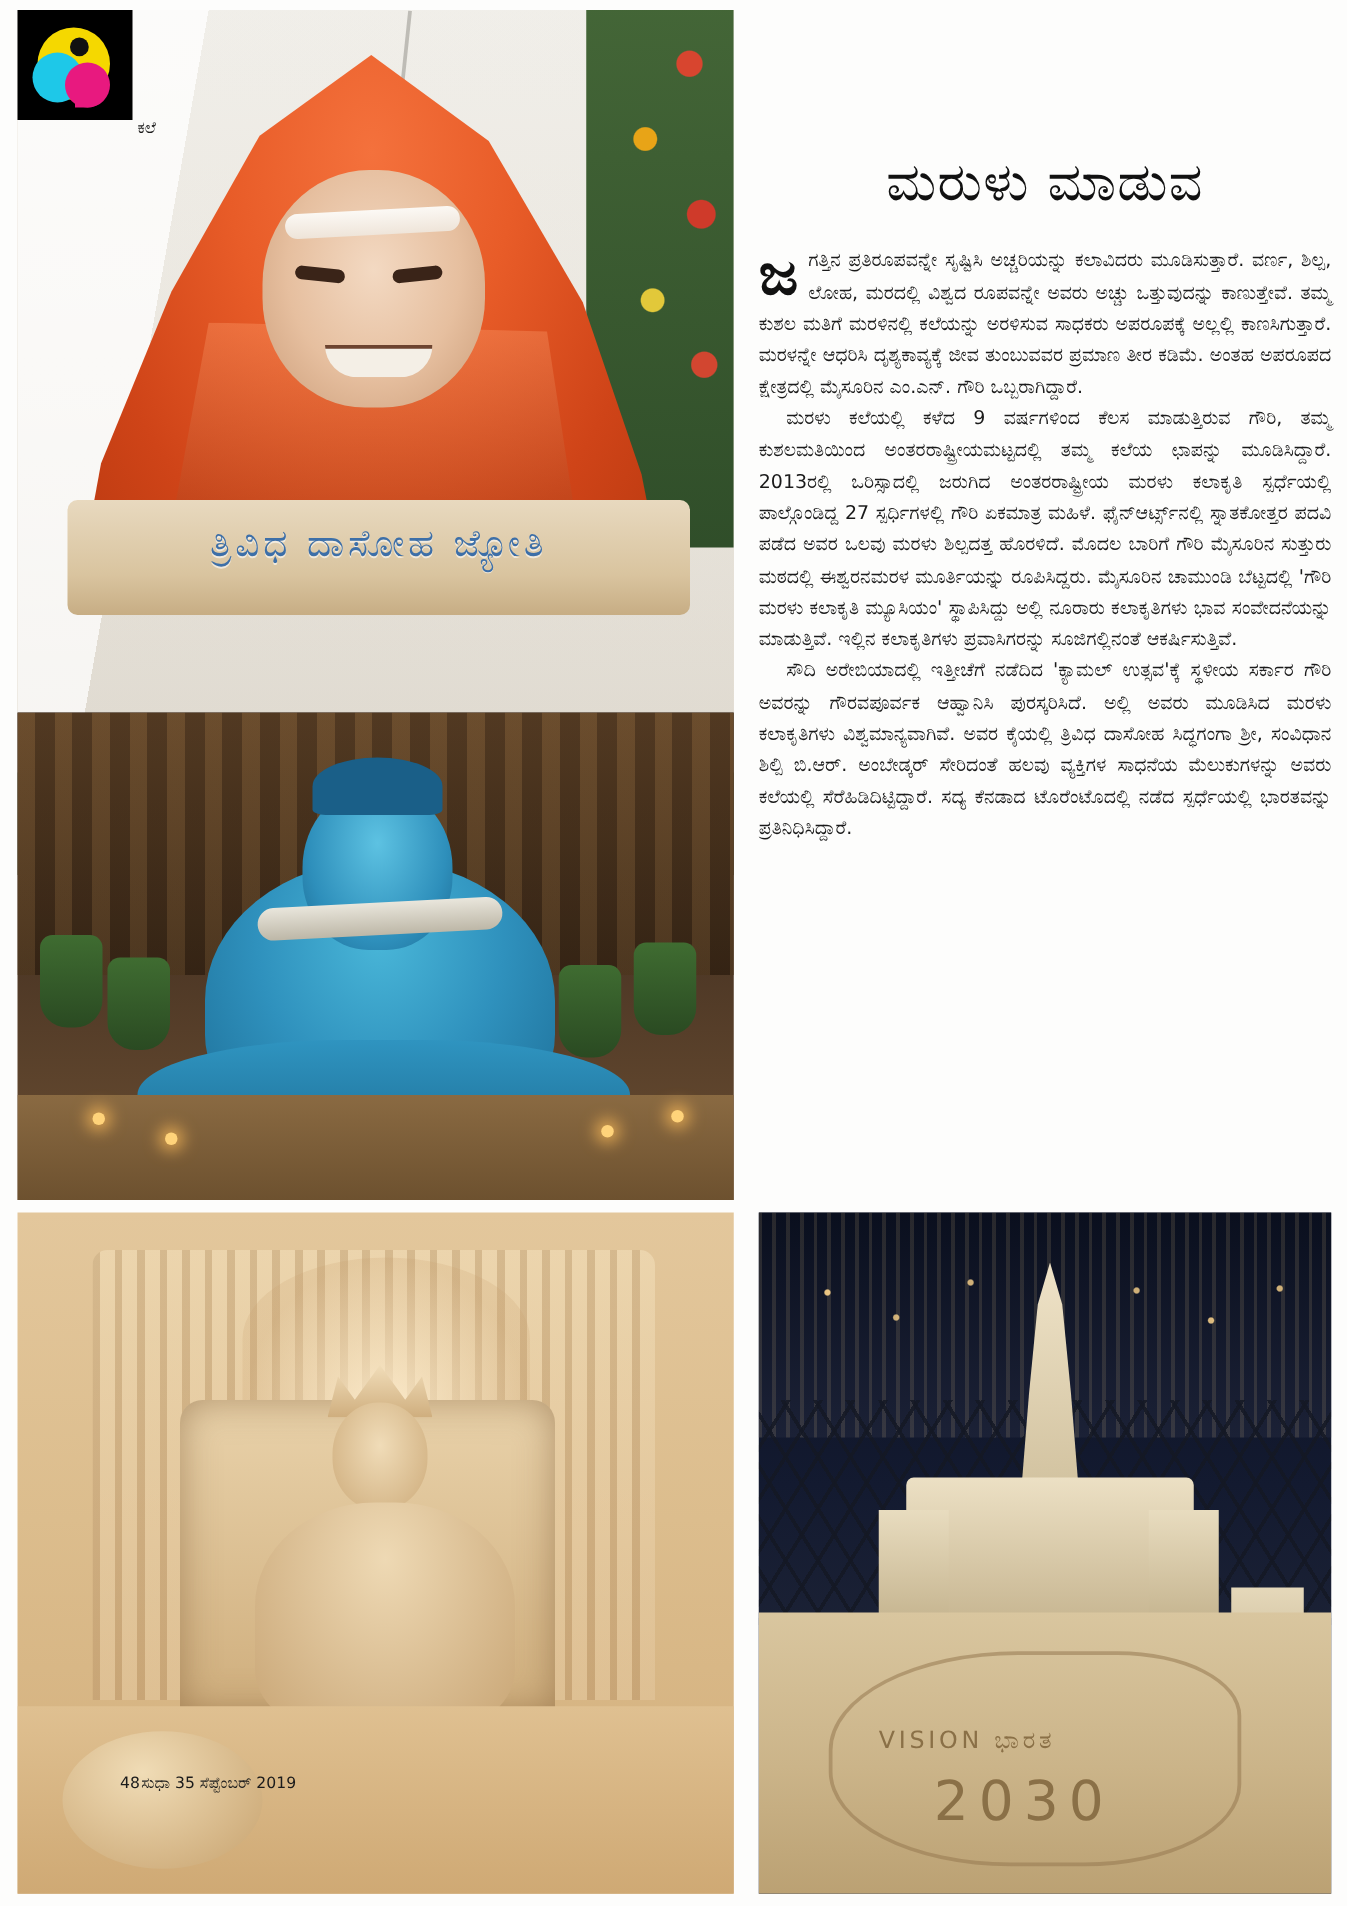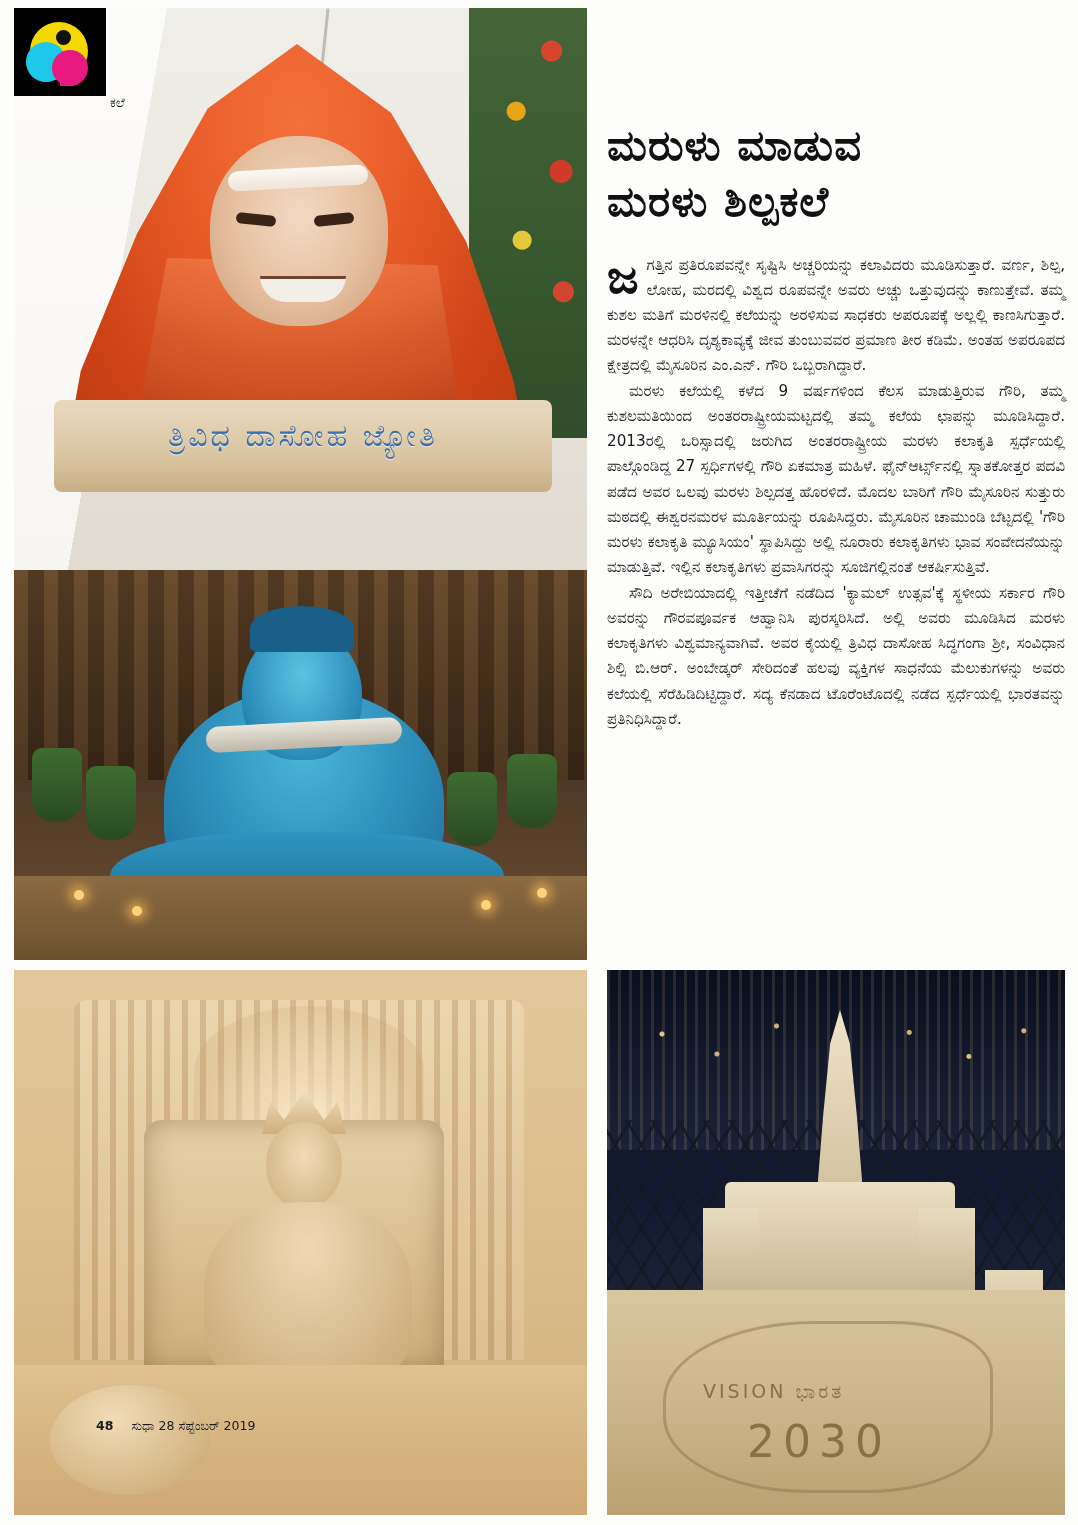--- a/index.html
+++ b/index.html
@@ -336,24 +336,25 @@
   .article {
     position: absolute;
     left: 607px;
     top: 118px;
     width: 458px;
   }
   .headline {
     font-family: "DejaVu Sans", sans-serif;
     font-size: 42px;
     line-height: 1.34;
-    font-weight: 700;
+    font-weight: 400;
     color: #111;
     letter-spacing: 1px;
     margin: 0 0 22px 0;
+    text-align: center;
   }
   .body-text {
     font-family: "DejaVu Sans", sans-serif;
     font-size: 15.2px;
     line-height: 1.66;
     color: #1a1a1a;
     text-align: justify;
     margin: 0;
   }
   .body-text p { margin: 0; text-indent: 22px; }
@@ -387,21 +388,21 @@
   .folio {
     position: absolute;
     left: 96px;
     top: 1418px;
     font-family: "DejaVu Sans", sans-serif;
     font-size: 12.5px;
     color: #1b1b1b;
     white-space: nowrap;
     z-index: 60;
   }
-  .folio .num { font-weight: 700; margin-right: 18px; }
+  .folio .num { font-weight: 400; margin-right: 1px; }
   .folio .mag { font-weight: 400; }
 </style>
 </head>
 <body>
 
 <div class="page">
 
   <div class="photo" id="photo-saint">
     <div class="tent"></div>
     <div class="tent-seam"></div>
@@ -470,33 +471,32 @@
       <div class="blob blob-m"></div>
       <div class="blob-tail"></div>
       <div class="blob blob-dot"></div>
     </div>
     <div class="badge-label">ಕಲೆ</div>
   </div>
 
   <div class="article">
     <h1 class="headline">
       <span>ಮರುಳು ಮಾಡುವ</span><br>
-      <span>ಮರಳು ಶಿಲ್ಪಕಲೆ</span>
     </h1>
 
     <div class="body-text">
       <p class="first">
         <span class="dropcap">ಜ</span><span>ಗತ್ತಿನ ಪ್ರತಿರೂಪವನ್ನೇ ಸೃಷ್ಟಿಸಿ ಅಚ್ಚರಿಯನ್ನು ಕಲಾವಿದರು ಮೂಡಿಸುತ್ತಾರೆ. ವರ್ಣ, ಶಿಲ್ಪ, ಲೋಹ, ಮರದಲ್ಲಿ ವಿಶ್ವದ ರೂಪವನ್ನೇ ಅವರು ಅಚ್ಚು ಒತ್ತುವುದನ್ನು ಕಾಣುತ್ತೇವೆ. ತಮ್ಮ ಕುಶಲ ಮತಿಗೆ ಮರಳಿನಲ್ಲಿ ಕಲೆಯನ್ನು ಅರಳಿಸುವ ಸಾಧಕರು ಅಪರೂಪಕ್ಕೆ ಅಲ್ಲಲ್ಲಿ ಕಾಣಸಿಗುತ್ತಾರೆ. ಮರಳನ್ನೇ ಆಧರಿಸಿ ದೃಶ್ಯಕಾವ್ಯಕ್ಕೆ ಜೀವ ತುಂಬುವವರ ಪ್ರಮಾಣ ತೀರ ಕಡಿಮೆ. ಅಂತಹ ಅಪರೂಪದ ಕ್ಷೇತ್ರದಲ್ಲಿ ಮೈಸೂರಿನ ಎಂ.ಎನ್. ಗೌರಿ ಒಬ್ಬರಾಗಿದ್ದಾರೆ.</span>
       </p>
       <p>ಮರಳು ಕಲೆಯಲ್ಲಿ ಕಳೆದ 9 ವರ್ಷಗಳಿಂದ ಕೆಲಸ ಮಾಡುತ್ತಿರುವ ಗೌರಿ, ತಮ್ಮ ಕುಶಲಮತಿಯಿಂದ ಅಂತರರಾಷ್ಟ್ರೀಯಮಟ್ಟದಲ್ಲಿ ತಮ್ಮ ಕಲೆಯ ಛಾಪನ್ನು ಮೂಡಿಸಿದ್ದಾರೆ. 2013ರಲ್ಲಿ ಒರಿಸ್ಸಾದಲ್ಲಿ ಜರುಗಿದ ಅಂತರರಾಷ್ಟ್ರೀಯ ಮರಳು ಕಲಾಕೃತಿ ಸ್ಪರ್ಧೆಯಲ್ಲಿ ಪಾಲ್ಗೊಂಡಿದ್ದ 27 ಸ್ಪರ್ಧಿಗಳಲ್ಲಿ ಗೌರಿ ಏಕಮಾತ್ರ ಮಹಿಳೆ. ಫೈನ್ಆರ್ಟ್ಸ್‌ನಲ್ಲಿ ಸ್ನಾತಕೋತ್ತರ ಪದವಿ ಪಡೆದ ಅವರ ಒಲವು ಮರಳು ಶಿಲ್ಪದತ್ತ ಹೊರಳಿದೆ. ಮೊದಲ ಬಾರಿಗೆ ಗೌರಿ ಮೈಸೂರಿನ ಸುತ್ತುರು ಮಠದಲ್ಲಿ ಈಶ್ವರನಮರಳ ಮೂರ್ತಿಯನ್ನು ರೂಪಿಸಿದ್ದರು. ಮೈಸೂರಿನ ಚಾಮುಂಡಿ ಬೆಟ್ಟದಲ್ಲಿ 'ಗೌರಿ ಮರಳು ಕಲಾಕೃತಿ ಮ್ಯೂಸಿಯಂ' ಸ್ಥಾಪಿಸಿದ್ದು ಅಲ್ಲಿ ನೂರಾರು ಕಲಾಕೃತಿಗಳು ಭಾವ ಸಂವೇದನೆಯನ್ನು ಮಾಡುತ್ತಿವೆ. ಇಲ್ಲಿನ ಕಲಾಕೃತಿಗಳು ಪ್ರವಾಸಿಗರನ್ನು ಸೂಜಿಗಲ್ಲಿನಂತೆ ಆಕರ್ಷಿಸುತ್ತಿವೆ.</p>
       <p>ಸೌದಿ ಅರೇಬಿಯಾದಲ್ಲಿ ಇತ್ತೀಚೆಗೆ ನಡೆದಿದ 'ಕ್ಯಾಮಲ್ ಉತ್ಸವ'ಕ್ಕೆ ಸ್ಥಳೀಯ ಸರ್ಕಾರ ಗೌರಿ ಅವರನ್ನು ಗೌರವಪೂರ್ವಕ ಆಹ್ವಾನಿಸಿ ಪುರಸ್ಕರಿಸಿದೆ. ಅಲ್ಲಿ ಅವರು ಮೂಡಿಸಿದ ಮರಳು ಕಲಾಕೃತಿಗಳು ವಿಶ್ವಮಾನ್ಯವಾಗಿವೆ. ಅವರ ಕೈಯಲ್ಲಿ ತ್ರಿವಿಧ ದಾಸೋಹ ಸಿದ್ಧಗಂಗಾ ಶ್ರೀ, ಸಂವಿಧಾನ ಶಿಲ್ಪಿ ಬಿ.ಆರ್. ಅಂಬೇಡ್ಕರ್ ಸೇರಿದಂತೆ ಹಲವು ವ್ಯಕ್ತಿಗಳ ಸಾಧನೆಯ ಮೆಲುಕುಗಳನ್ನು ಅವರು ಕಲೆಯಲ್ಲಿ ಸೆರೆಹಿಡಿದಿಟ್ಟಿದ್ದಾರೆ. ಸದ್ಯ ಕೆನಡಾದ ಟೊರೆಂಟೊದಲ್ಲಿ ನಡೆದ ಸ್ಪರ್ಧೆಯಲ್ಲಿ ಭಾರತವನ್ನು ಪ್ರತಿನಿಧಿಸಿದ್ದಾರೆ.</p>
     </div>
 
   </div>
 
   <div class="folio">
     <span class="num">48</span><span class="mag">ಸುಧಾ</span>
-    <span>28</span>
+    <span>35</span>
     <span>ಸೆಪ್ಟೆಂಬರ್</span>
     <span>2019</span>
   </div>
 
 </div>
 
 </body></html>

